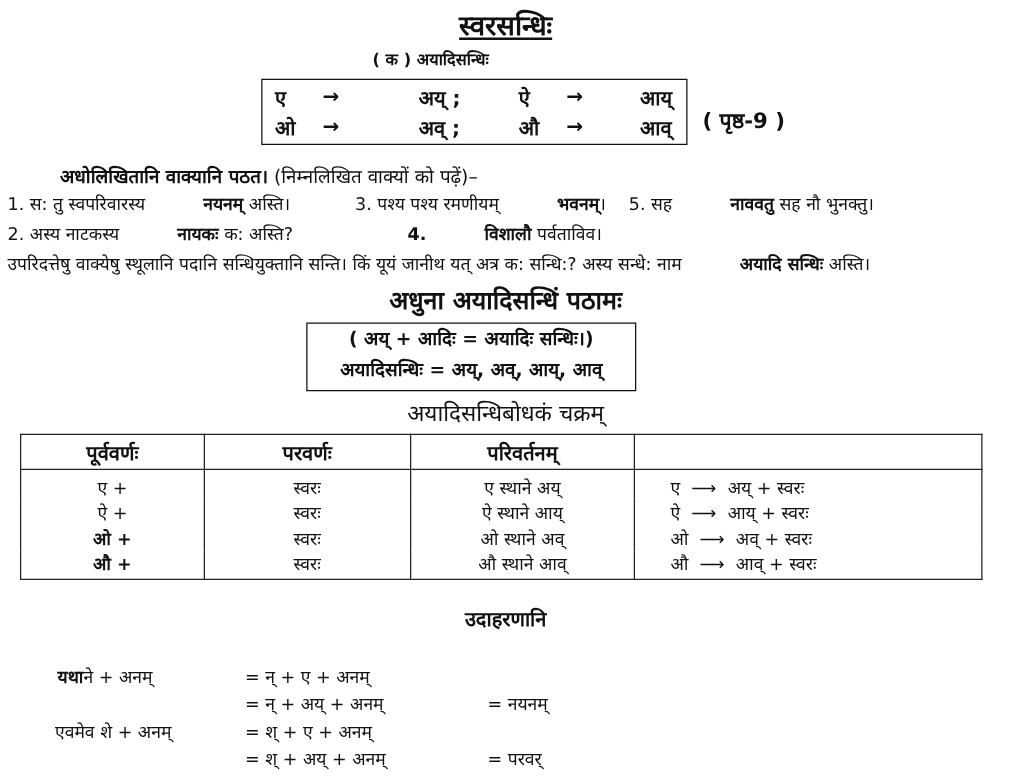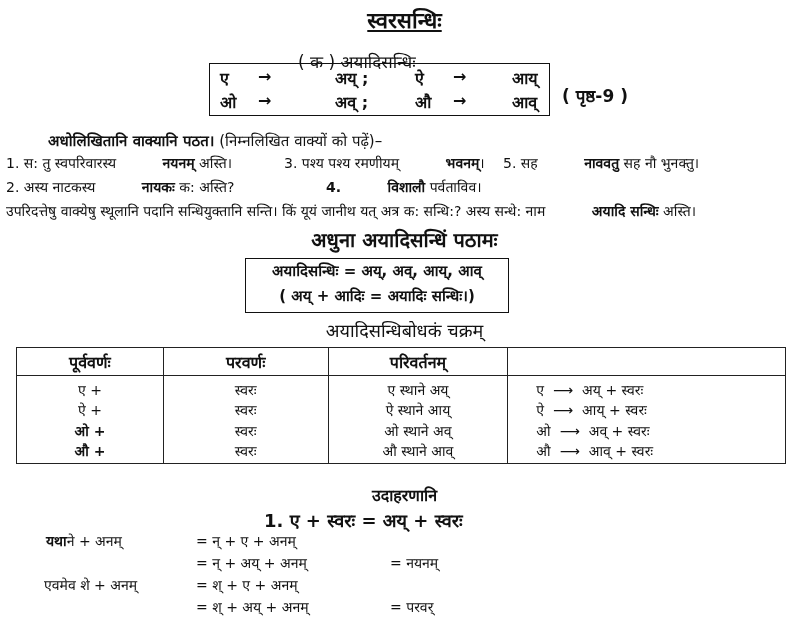--- a/index.html
+++ b/index.html
@@ -6,21 +6,21 @@
     html, body {
       width: 809px; height: 623px; background: #ffffff; color: #111111;
       font-family: "DejaVu Sans", "Liberation Sans", sans-serif;
       overflow: hidden;
     }
     .page { position: relative; width: 809px; height: 623px; }
     .abs { position: absolute; white-space: nowrap; }
     .b { font-weight: bold; margin-left: 42px; }
 
     .title { left: 0; width: 809px; top: 4px; text-align: center; font-size: 22px; font-weight: bold; text-decoration: underline; }
-    .subtitle { left: 298px; top: 38px; font-size: 17px; font-weight: normal; margin-top: 12px; }
+    .subtitle { left: 298px; top: 38px; font-size: 13px; font-weight: bold; }
 
     .rule-box {
       left: 209px; top: 63px; width: 341px; height: 53px;
       border: 1.5px solid #111;
     }
     .rule-row { position: absolute; left: 0; width: 100%; height: 24px; font-size: 16px; font-weight: bold; }
     .rule-row span { position: absolute; top: 0; }
     .page-ref { left: 562px; top: 84px; font-size: 17px; font-weight: bold; }
 
     .instr { left: 6px; top: 130px; font-size: 15px; }
@@ -104,22 +104,22 @@
     <span class="b">4.</span><span> </span><span class="b">विशालौ</span><span> पर्वताविव।</span>
   </div>
 
   <div class="abs para">
     <span>उपरिदत्तेषु वाक्येषु स्थूलानि पदानि सन्धियुक्तानि सन्ति। किं यूयं जानीथ यत् अत्र क: सन्धि:? अस्य सन्धे: नाम </span><span class="b">अयादि सन्धिः</span><span> अस्ति।</span>
   </div>
 
   <div class="abs heading2">अधुना अयादिसन्धिं पठामः</div>
 
   <div class="abs formula-box">
+    <div>( अय् + आदिः = अयादिः सन्धिः।)</div>
     <div>अयादिसन्धिः = अय्, अव्, आय्, आव्</div>
-    <div>( अय् + आदिः = अयादिः सन्धिः।)</div>
   </div>
 
   <div class="abs heading3">अयादिसन्धिबोधकं चक्रम्</div>
 
   <table class="chart">
     <thead>
       <tr>
         <th class="c1">पूर्ववर्णः</th>
         <th class="c2">परवर्णः</th>
         <th class="c3">परिवर्तनम्</th>
@@ -148,21 +148,20 @@
       <tr>
         <td class="c1 b" style="padding-bottom:3px;">औ +</td>
         <td class="c2" style="padding-bottom:3px;">स्वरः</td>
         <td class="c3" style="padding-bottom:3px;">औ स्थाने आव्</td>
         <td class="c4" style="padding-bottom:3px;"><span>औ</span><span class="arrow">⟶</span><span>आव्  + स्वरः</span></td>
       </tr>
     </tbody>
   </table>
 
   <div class="abs ex-heading">उदाहरणानि</div>
-  <div class="abs ex-rule">1. ए + स्वरः = अय् + स्वरः</div>
 
   <div class="abs ex-table">
     <div class="ex-row">
       <span style="left:2px;"><b>यथा</b><span> ने + अनम्</span></span>
       <span style="left:152px;">=  न्  +  ए    +  अनम्</span>
       <span style="left:346px;"></span>
     </div>
     <div class="ex-row">
       <span style="left:0;"><b></b><span></span></span>
       <span style="left:152px;">=  न्  +  अय्  +  अनम्</span>

